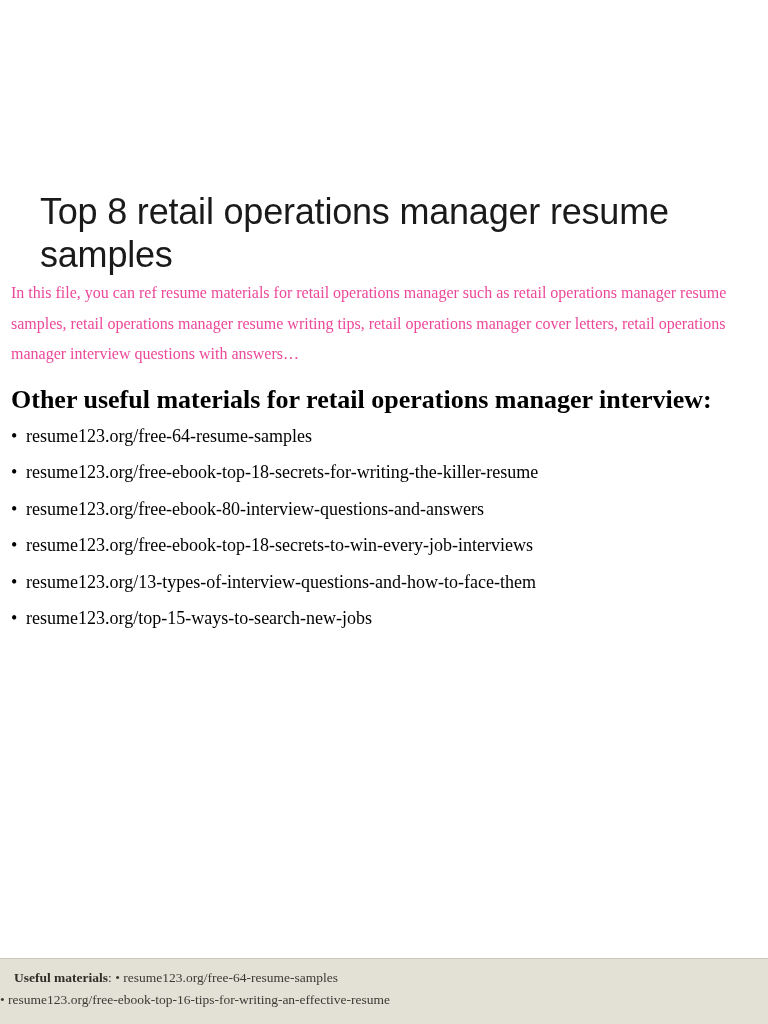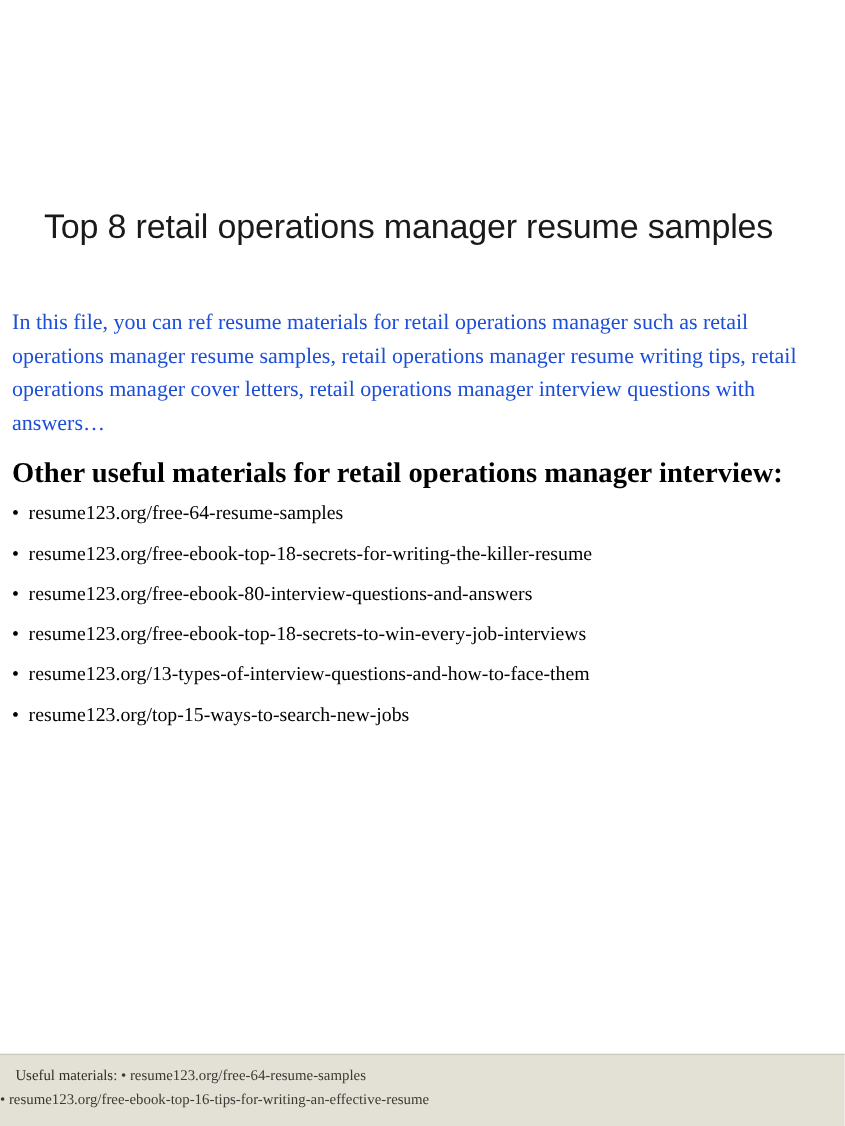--- a/index.html
+++ b/index.html
@@ -21,36 +21,36 @@
     width: 768px;
     height: 1024px;
     box-sizing: border-box;
   }
   .title {
     position: absolute;
     left: 40px;
     top: 166px;
     width: 690px;
     font-family: "Liberation Sans", sans-serif;
-    font-size: 31px;
+    font-size: 36px;
     font-weight: 400;
     color: #1a1a1a;
     letter-spacing: -0.2px;
     line-height: 1.2;
   }
   .body-block {
     position: absolute;
     left: 11px;
     top: 278px;
     width: 748px;
   }
   .intro {
-    font-size: 20px;
+    font-size: 16px;
     line-height: 30.5px;
-    color: #1d4ed8;
+    color: #ec4899;
     margin: 0;
   }
   .subhead {
     font-size: 26px;
     font-weight: bold;
     margin: 16px 0 4px 0;
     line-height: 28px;
   }
   ul.links {
     list-style: none;
@@ -82,21 +82,21 @@
     line-height: 22px;
     color: #3a3a34;
     white-space: nowrap;
   }
   .footer-line.first {
     padding-left: 14px;
   }
   .footer-line.second {
   }
   .footer-label {
-    font-weight: normal;
+    font-weight: bold;
     color: #2f2f28;
   }
 </style>
 </head>
 <body>
 
 <div class="slide">
 
   <h1 class="title">Top 8 retail operations manager resume samples</h1>
 

